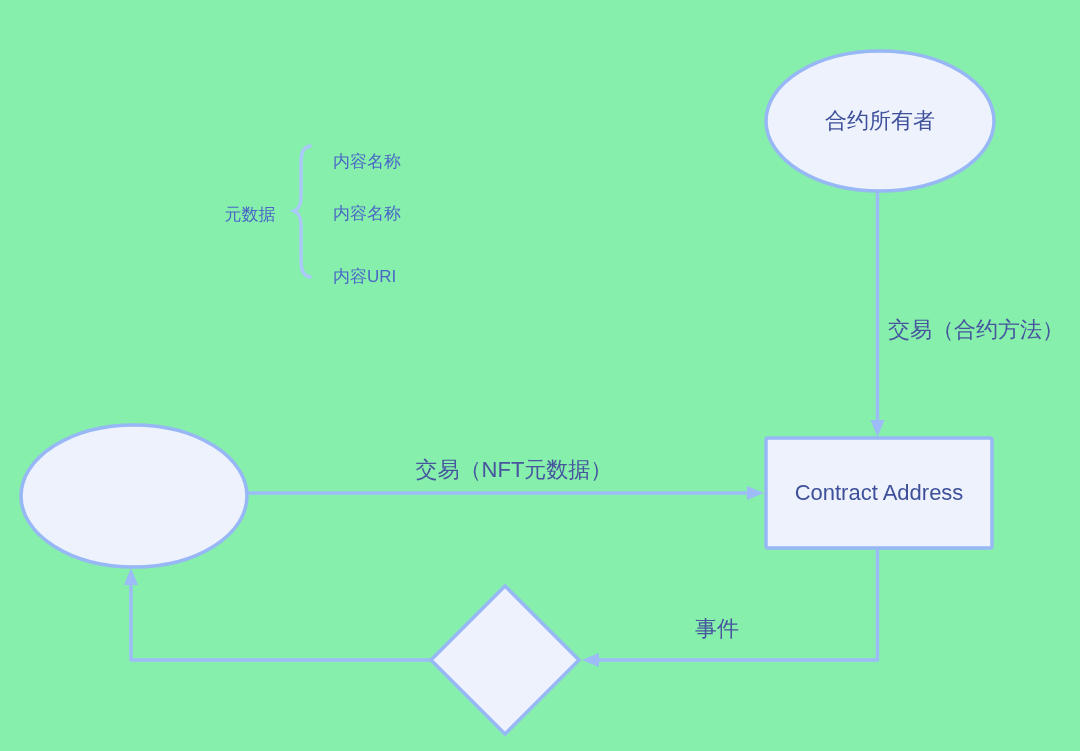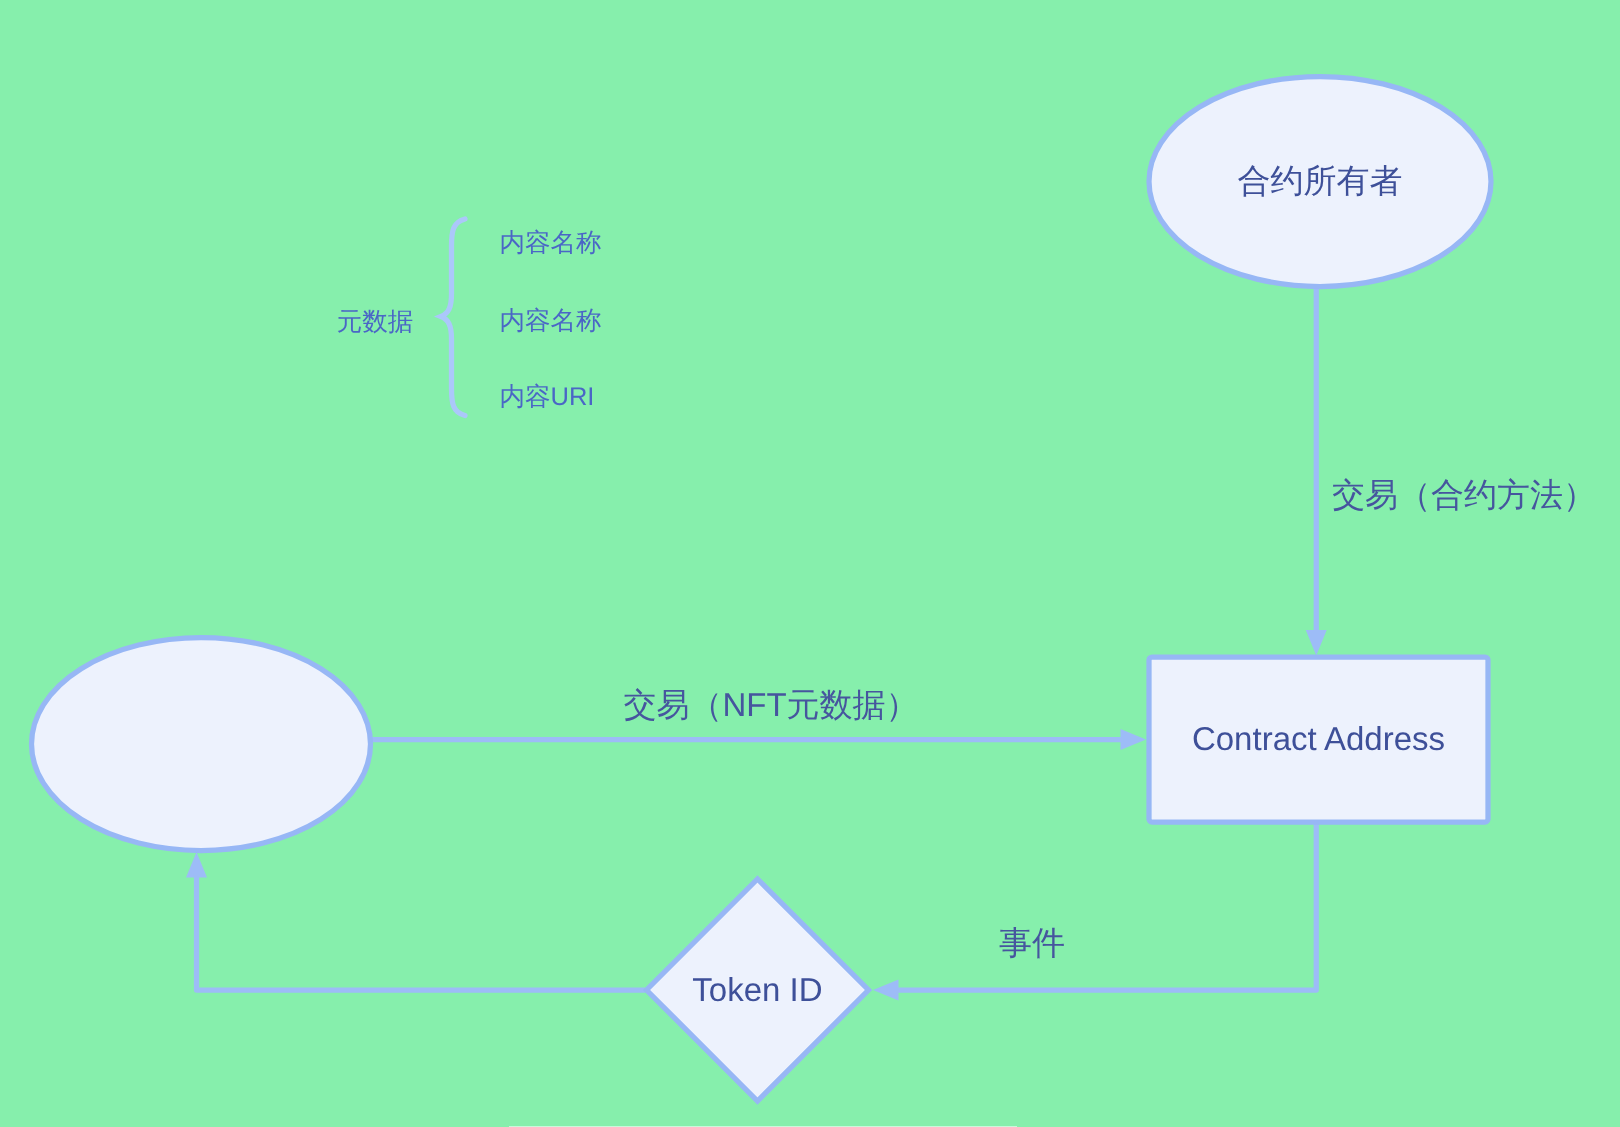--- a/index.html
+++ b/index.html
@@ -44,26 +44,26 @@
     justify-content: flex-start;
   }
   
   .contract-owner-label   { left: 765px; top: 50px;  width: 230px; height: 142px; }
   .nft-owner-label        { left: 21px;  top: 425px; width: 226px; height: 142px; }
   .contract-address-label { left: 766px; top: 438px; width: 226px; height: 110px; }
   .token-id-label         { left: 430px; top: 585px; width: 150px; height: 150px; }
   
   .edge-label-owner   { left: 888px; top: 317px; width: 190px; height: 26px; }
   .edge-label-nft     { left: 399px; top: 457px; width: 230px; height: 26px; }
-  .edge-label-event   { left: 658px; top: 616px; width: 60px;  height: 26px; }
+  .edge-label-event   { left: 687px; top: 616px; width: 60px;  height: 26px; }
   
   .meta-group-label { left: 205px; top: 202px; width: 90px; height: 26px; font-family: Liberation Serif, serif; }
   .meta-item-0 { left: 333px; top: 149px; height: 26px; }
   .meta-item-1 { left: 333px; top: 201px; height: 26px; }
-  .meta-item-2 { left: 333px; top: 252px; height: 26px; }
+  .meta-item-2 { left: 333px; top: 264px; height: 26px; }
 </style>
 </head>
 <body>
 
 <div class="canvas">
 
   <svg class="wires" width="1080" height="751" viewBox="0 0 1080 751">
 
     <g>
       <line x1="877.5" y1="192" x2="877.5" y2="424" stroke="#9dbcf7" stroke-width="3.5"></line>
@@ -92,21 +92,20 @@
     <ellipse cx="134" cy="496" rx="113" ry="71" fill="#edf2fd" stroke="#97b7f5" stroke-width="3.5"></ellipse>
     <rect x="766" y="438" width="226" height="110" rx="2" fill="#edf2fd" stroke="#97b7f5" stroke-width="3.5"></rect>
     <polygon points="505,586 579,660 505,734 431,660" fill="#edf2fd" stroke="#97b7f5" stroke-width="3.5"></polygon>
   </svg>
 
   <div class="label node-text contract-owner-label">合约所有者</div>
 
 
   <div class="label node-text contract-address-label">Contract Address</div>
 
-  <div class="label node-text token-id-label">Token ID</div>
 
   <div class="label edge-text edge-label-nft">交易（NFT元数据）</div>
 
   <div class="label edge-text left-align edge-label-owner">交易（合约方法）</div>
 
   <div class="label edge-text edge-label-event">事件</div>
 
   <div class="label meta-text meta-group-label">元数据</div>
 
   <div class="label meta-text left-align meta-item-0">内容名称</div>

